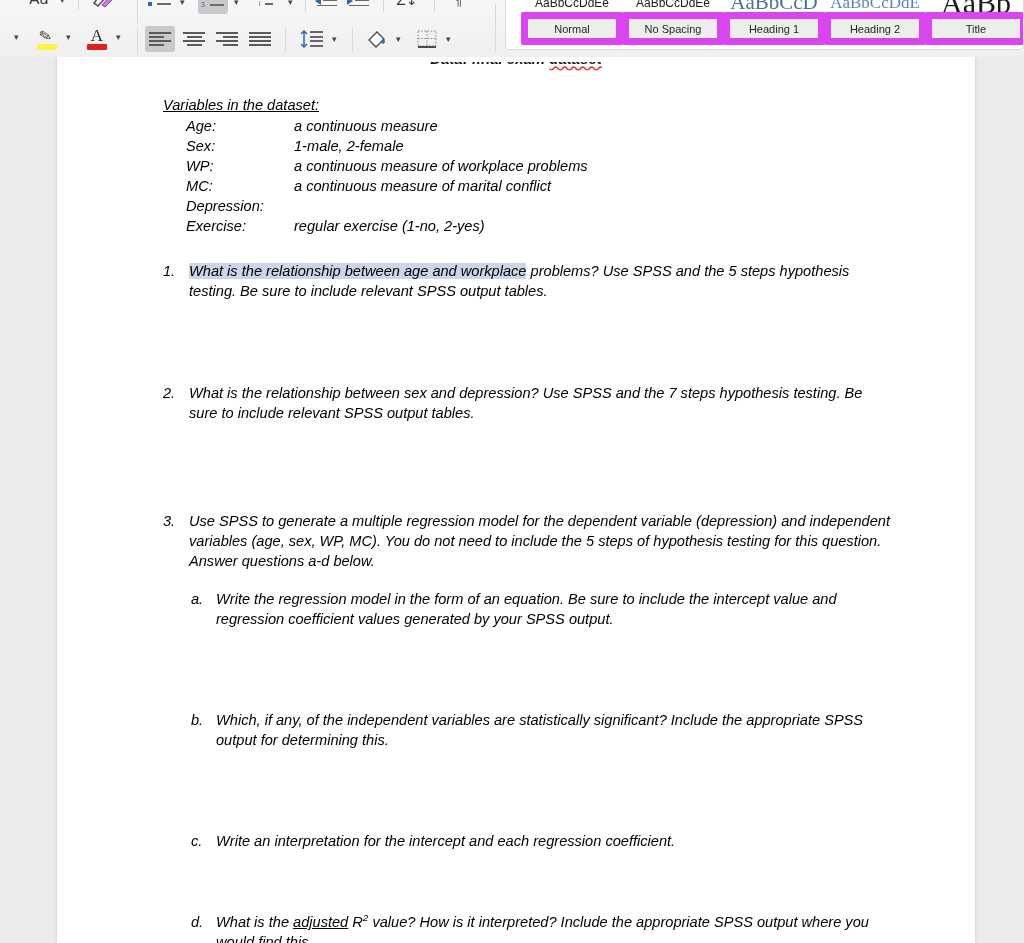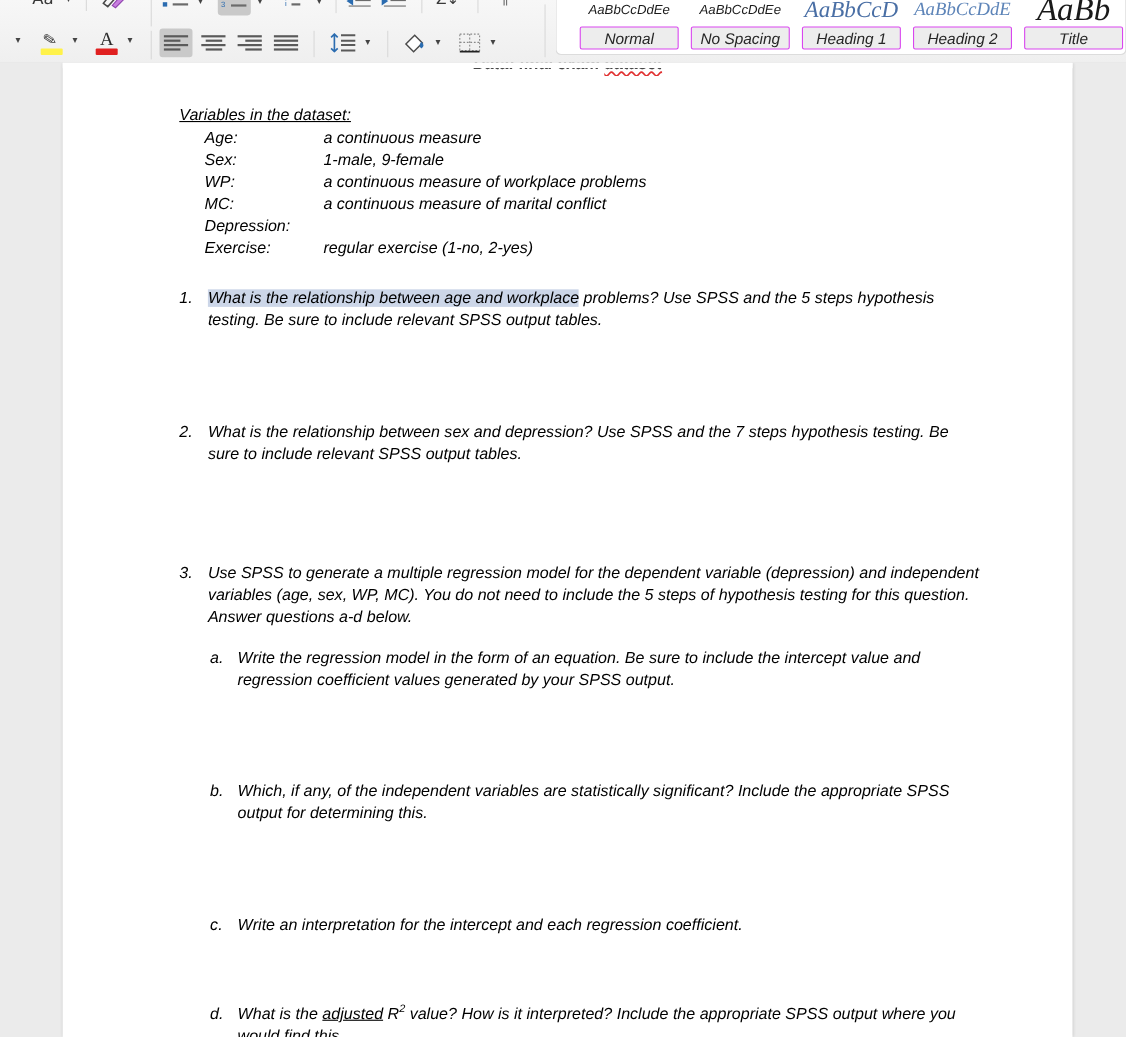--- a/index.html
+++ b/index.html
@@ -82,41 +82,40 @@
   
   .gallery {
     position: absolute; top: 0; left: 505px;
     width: 519px; height: 50px;
     background: #ffffff;
     border: 1px solid #dcdcdc;
     border-top: none;
     border-radius: 0 0 5px 5px;
     box-sizing: border-box;
     overflow: hidden;
-    font-style: italic;
   }
   .style-card {
     position: absolute; top: -7px;
     width: 92px; height: 52px;
     display: flex; flex-direction: column; align-items: center; justify-content: flex-end;
     box-sizing: border-box;
   }
   .style-prev {
     flex: 1; width: 100%;
     display: flex; align-items: center; justify-content: center;
     overflow: hidden; white-space: nowrap;
     background: #ffffff;
   }
   .style-name {
     width: 88px; height: 19px;
     background: #ededed;
-    border: 1px solid #d946ef;
+    border: 7px solid #d946ef;
     border-radius: 2px;
     display: flex; align-items: center; justify-content: center;
-    font-size: 14px; color: #262626;
+    font-size: 11px; color: #262626;
     font-family: "Liberation Sans", sans-serif;
   }
 
   
   .doc-area {
     position: absolute; top: 57px; left: 0;
     width: 1024px; height: 886px;
     background: #ebebeb;
     overflow: hidden;
     font-style: italic;
@@ -391,21 +390,21 @@
       <div class="body">
 
         <div class="var-title">Variables in the dataset:</div>
 
         <div class="var-row">
           <span class="var-key">Age:</span>
           <span class="var-def">a continuous measure</span>
         </div>
         <div class="var-row">
           <span class="var-key">Sex:</span>
-          <span class="var-def">1-male, 9-female</span>
+          <span class="var-def">1-male, 2-female</span>
         </div>
         <div class="var-row">
           <span class="var-key">WP:</span>
           <span class="var-def">a continuous measure of workplace problems</span>
         </div>
         <div class="var-row">
           <span class="var-key">MC:</span>
           <span class="var-def">a continuous measure of marital conflict</span>
         </div>
         <div class="var-row">

